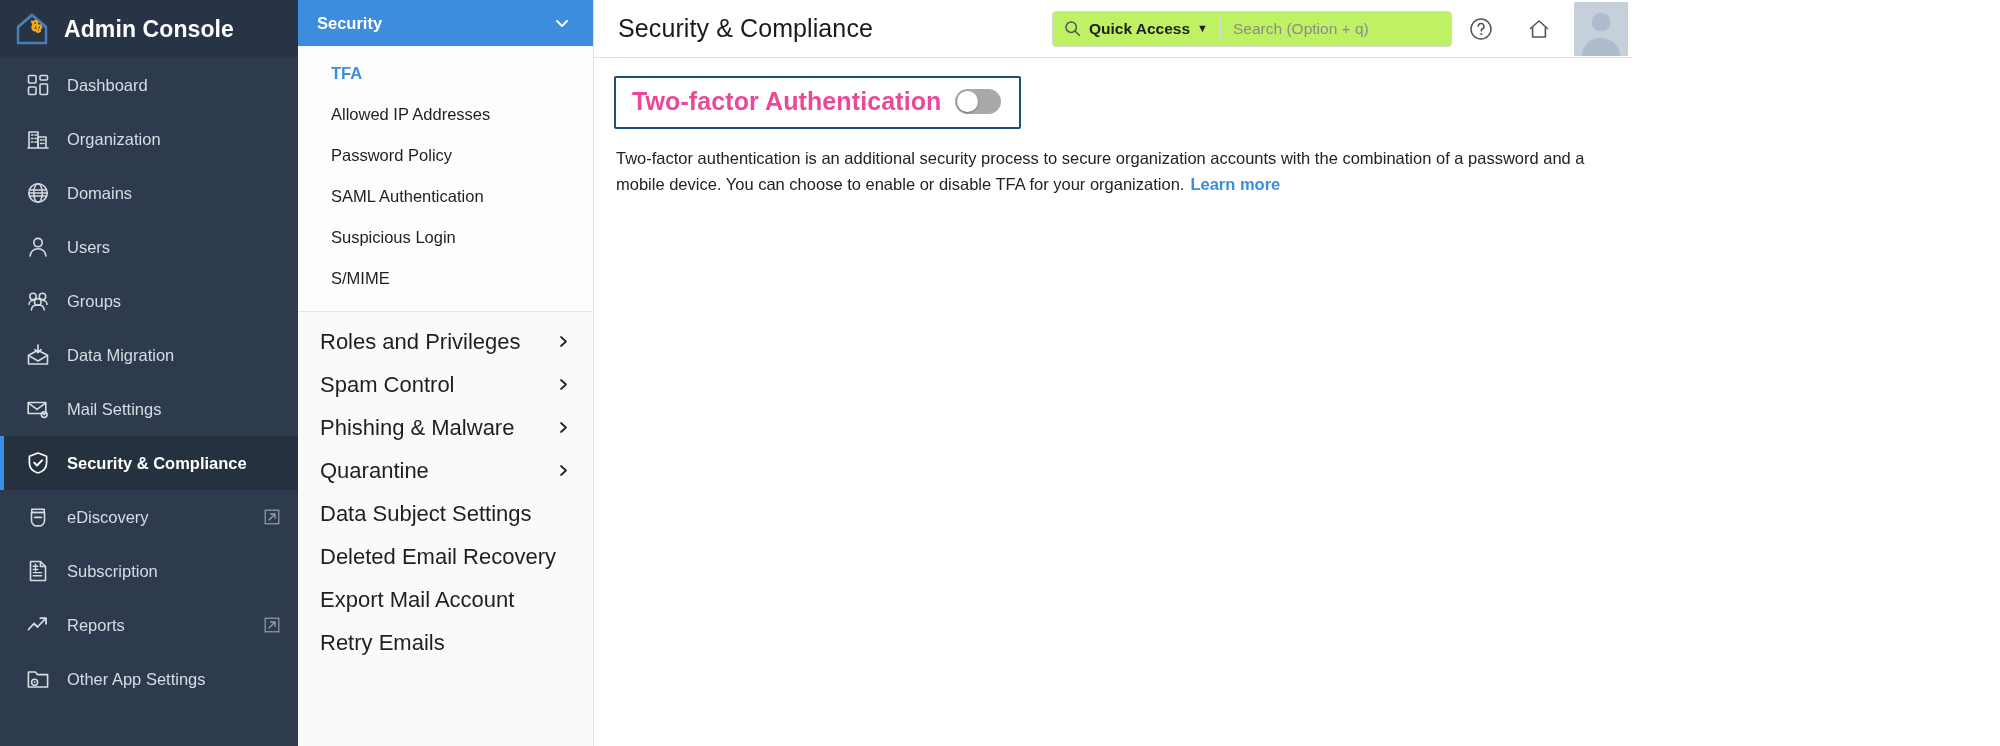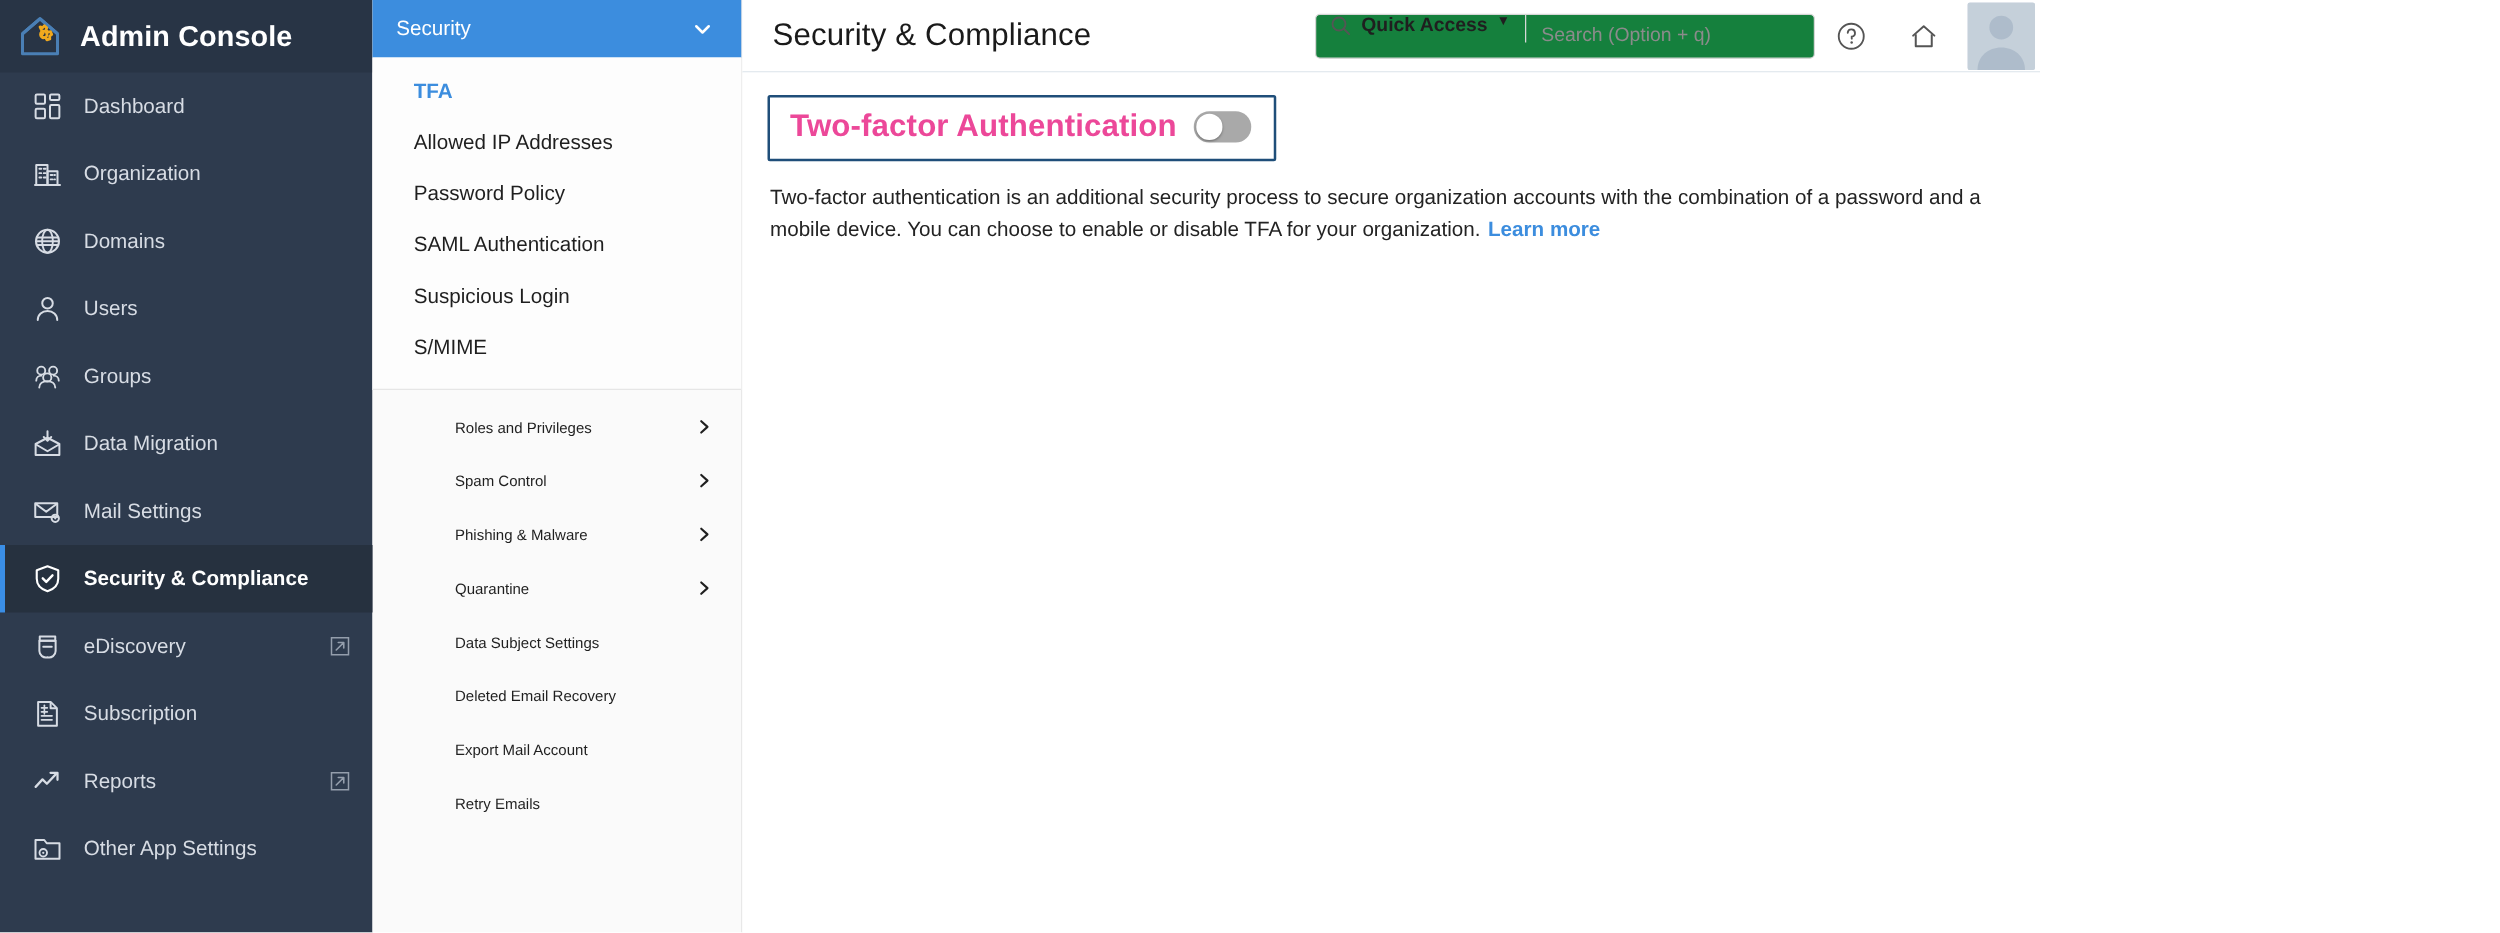--- a/index.html
+++ b/index.html
@@ -51,61 +51,60 @@
     width: 296px; min-width: 296px; height: 746px;
     background: #fafafa;
     border-right: 1px solid #e2e2e2;
     display: flex; flex-direction: column;
   }
   .subnav-head {
     height: 46px; min-height: 46px;
     background: #3c8dde;
     display: flex; align-items: center;
     padding: 0 22px 0 19px;
-    color: #fff; font-size: 16.5px; font-weight: 400;
+    color: #fff; font-size: 16.5px; font-weight: 700;
   }
   .subnav-head .chev { margin-left: auto; width: 18px; height: 18px; display:block;}
   .sub-group {
     background: #fdfdfd;
     border-bottom: 1px solid #e6e6e6;
     padding: 7px 0 12px 0;
   }
   .sub-item {
     height: 41px; display: flex; align-items: center;
     padding-left: 33px; padding-right: 22px;
     font-size: 16.5px; color: #1f1f1f; cursor: pointer;
     white-space: nowrap;
   }
   .sub-item.selected { color: #3c8dde; font-weight: 600; }
   .sub-list { padding-top: 8px; }
   .sub-row {
     height: 43px; display: flex; align-items: center;
     padding-left: 22px; padding-right: 22px;
-    font-size: 12px; color: #1f1f1f; cursor: pointer;
+    font-size: 22px; color: #1f1f1f; cursor: pointer;
     white-space: nowrap;
-    margin-left: 44px;
   }
   .sub-row .rchev { margin-left: auto; width: 15px; height: 15px; display:block; }
 
   
   .main { flex: 1 1 auto; height: 746px; display: flex; flex-direction: column; background: #fff; min-width:0;}
   .topbar {
     height: 58px; min-height: 58px;
     display: flex; align-items: center;
     border-bottom: 1px solid #dbe3ea;
     padding-left: 24px; padding-right: 0;
     background: #fff;
   }
   .page-title { font-size: 25px; color: #1a1a1a; font-weight: 400; letter-spacing: .1px;}
   .top-right { margin-left: auto; display: flex; align-items: center; gap: 0; padding-right: 0;}
   .searchbox {
-    display: flex; 
+    display: flex; align-items: center;
     height: 36px; width: 400px;
     border: 1px solid #d6d6d6; border-radius: 4px;
-    background: #15803d;
+    background: #bef264;
   }
   .searchbox .mag { width: 17px; height: 17px; margin: 0 8px 0 11px; display:block; flex:0 0 17px;}
   .qa-label { font-size: 15.5px; color: #1f1f1f; font-weight: 600; white-space: nowrap;}
   .qa-caret { margin-left: 7px; font-size: 11px; color: #1f1f1f; line-height: 1;}
   .qa-div { width: 1px; height: 22px; background: #d8d8d8; margin: 0 12px; }
   .search-input {
     border: 0; outline: none; flex: 1 1 auto; height: 34px;
     font-size: 15.5px; color: #1f1f1f; background: transparent;
     font-family: "Liberation Sans", sans-serif;
   }

